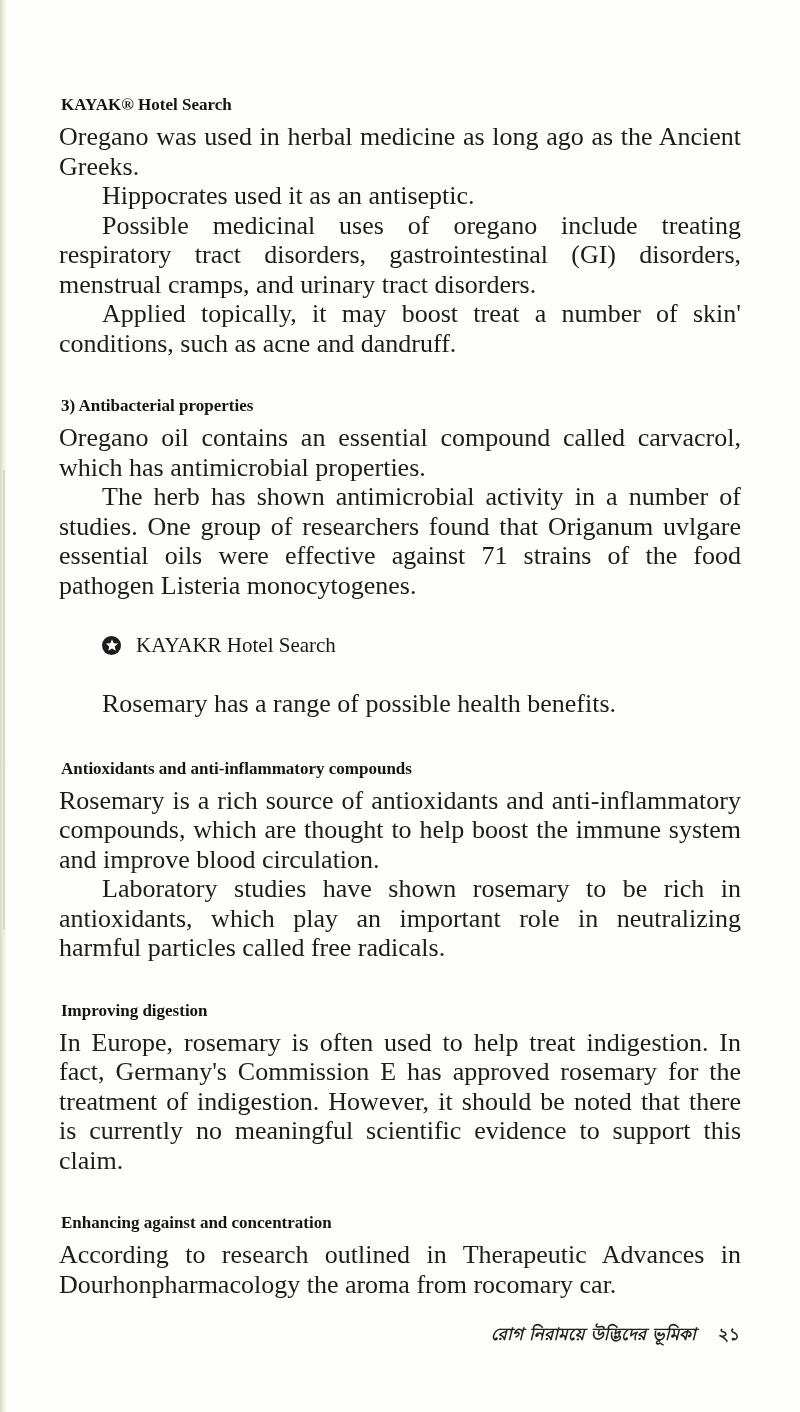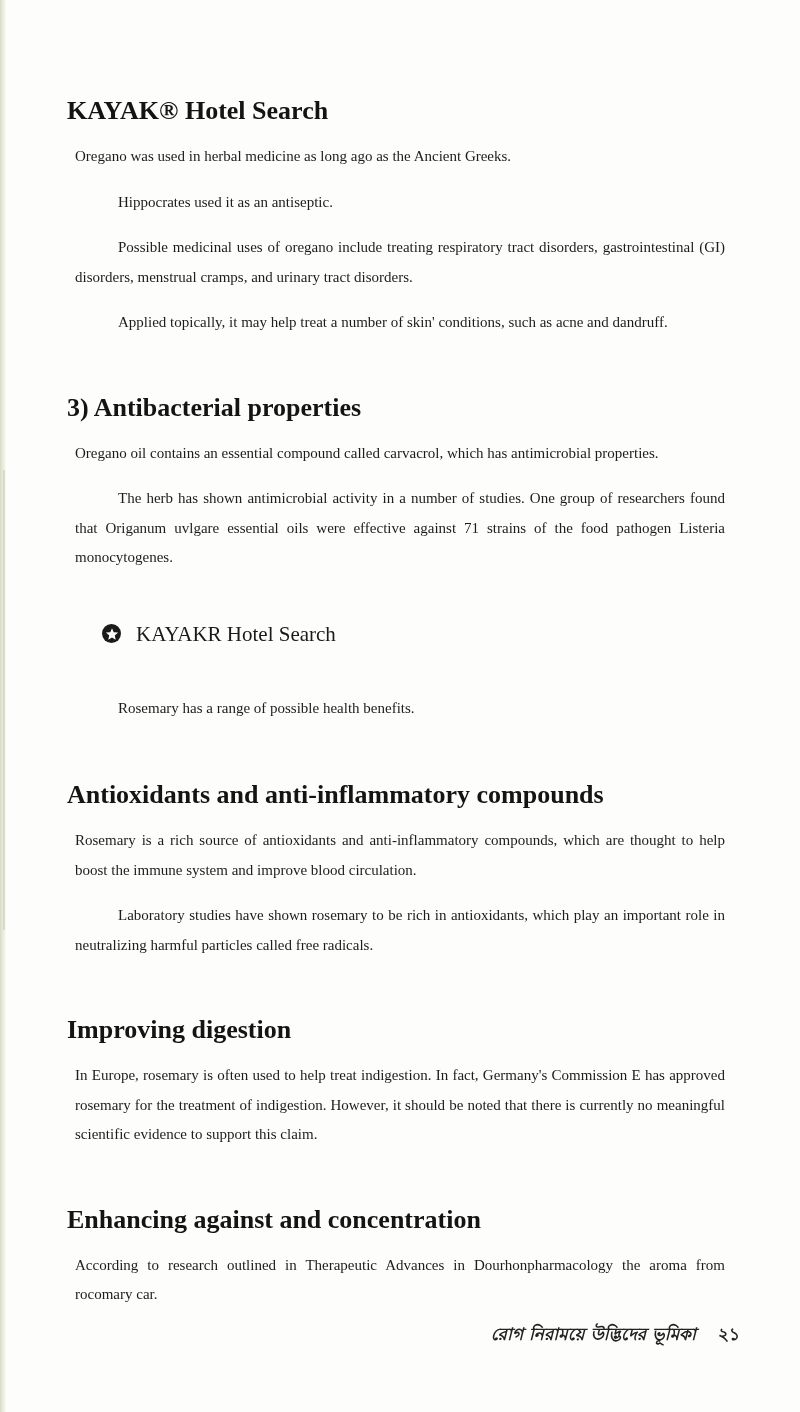--- a/index.html
+++ b/index.html
@@ -33,29 +33,29 @@
       opacity: 0.7;
     }
     .page {
       position: absolute;
       left: 59px;
       top: 88px;
       width: 682px;
     }
     .heading {
       font-weight: bold;
-      font-size: 26px;
+      font-size: 17px;
       line-height: 30px;
-      margin: 8px;
+      margin: 2px;
       color: #141414;
     }
     .para {
-      font-size: 15px;
+      font-size: 26px;
       line-height: 29.5px;
-      margin: 16px;
+      margin: 0;
       text-align: justify;
       color: #1c1c1c;
     }
     .indent {
       text-indent: 43px;
     }
     .gap-section {
       height: 31px;
     }
     .bullet-row {
@@ -106,21 +106,21 @@
 <div class="left-edge"></div>
 <div class="left-edge-line"></div>
 
 <div class="page">
 
   <section>
     <h2 class="heading">KAYAK® Hotel Search</h2>
     <p class="para">Oregano was used in herbal medicine as long ago as the Ancient Greeks.</p>
     <p class="para indent">Hippocrates used it as an antiseptic.</p>
     <p class="para indent">Possible medicinal uses of oregano include treating respiratory tract disorders, gastrointestinal (GI) disorders, menstrual cramps, and urinary tract disorders.</p>
-    <p class="para indent">Applied topically, it may help treat a number of skin' conditions, such as acne and dandruff.</p>
+    <p class="para indent">Applied topically, it may boost treat a number of skin' conditions, such as acne and dandruff.</p>
   </section>
 
   <div class="gap-section"></div>
 
   <section>
     <h2 class="heading">3) Antibacterial properties</h2>
     <p class="para">Oregano oil contains an essential compound called carvacrol, which has antimicrobial properties.</p>
     <p class="para indent">The herb has shown antimicrobial activity in a number of studies. One group of researchers found that Origanum uvlgare essential oils were effective against 71 strains of the food pathogen Listeria monocytogenes.</p>
   </section>
 

